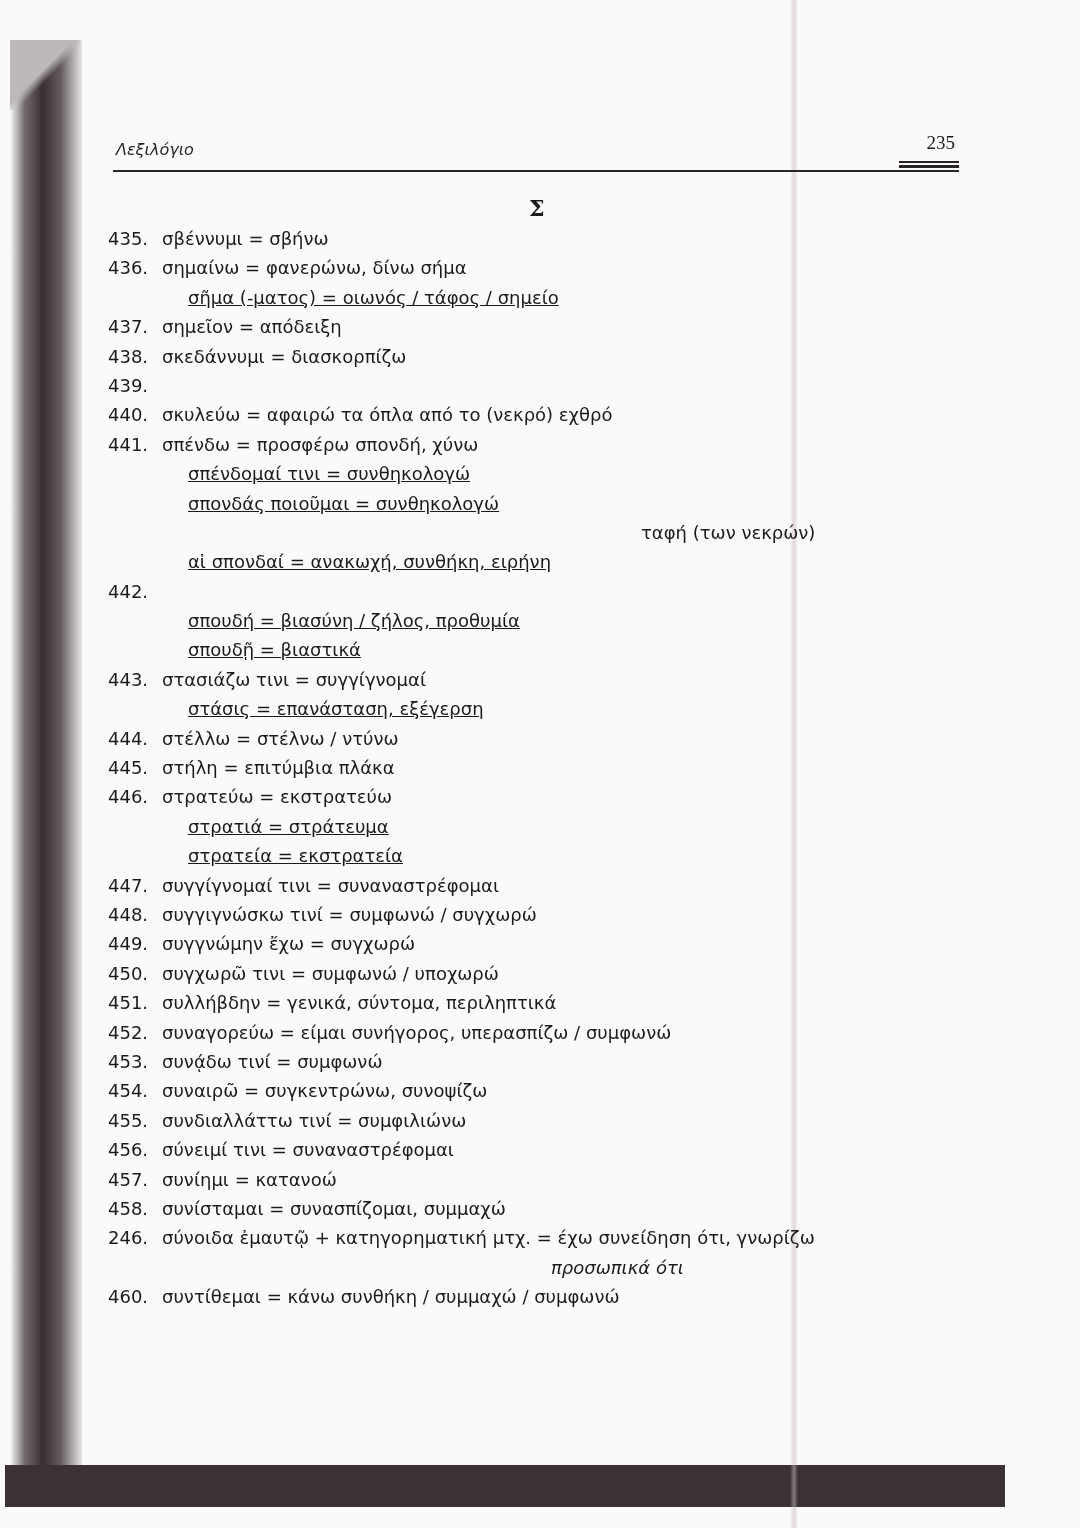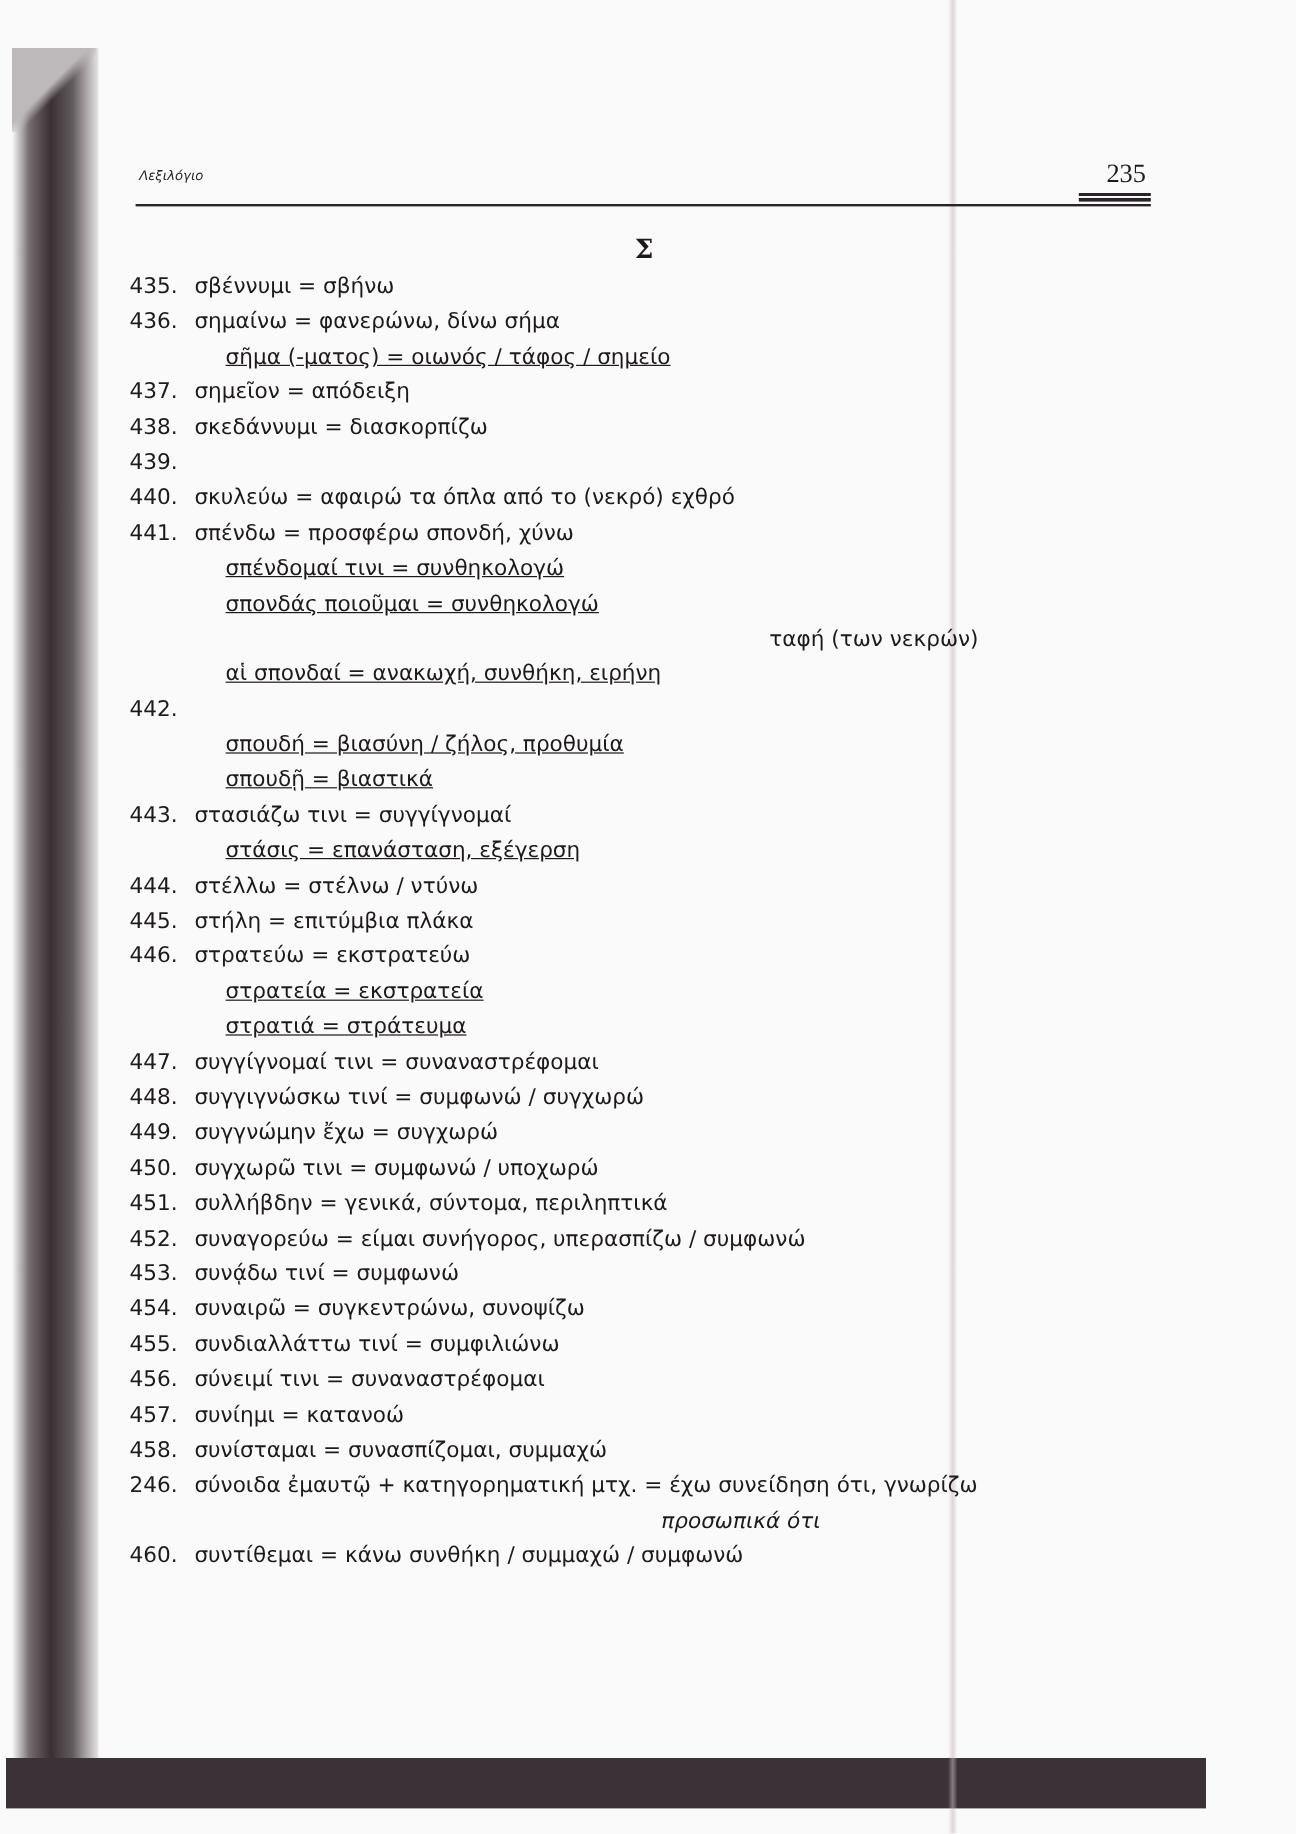--- a/index.html
+++ b/index.html
@@ -23,25 +23,25 @@
   }
   .fold-line {
     position: absolute; left: 790px; top: 0; width: 8px; height: 1528px;
     background: linear-gradient(90deg, rgba(200,185,195,0) 0%, rgba(200,185,195,0.55) 50%, rgba(200,185,195,0) 100%);
   }
   .header {
     position: absolute; left: 113px; top: 132px; width: 846px; height: 38px;
     border-bottom: 2px solid #2a2428;
   }
   .header-title {
-    position: absolute; left: 3px; top: 8px; font-size: 11px; font-style: italic;
+    position: absolute; left: 3px; top: 8px; font-size: 16px; font-style: italic;
     font-family: "DejaVu Sans", sans-serif; color: #2a2428;
   }
   .page-number {
-    position: absolute; right: 4px; top: 0px; font-size: 22px;
+    position: absolute; right: 4px; top: 0px; font-size: 19px;
     font-family: "Liberation Serif", serif;
   }
   .page-number-bar {
     position: absolute; right: 0; top: 26px; width: 60px; height: 10px;
     background: linear-gradient(180deg, transparent 0 30%, #2a2428 30% 55%, transparent 55% 70%, #2a2428 70% 100%);
   }
   .section-letter {
     position: absolute; left: 529px; top: 195px; font-size: 22px; font-weight: bold;
     font-family: "DejaVu Serif", serif;
   }
@@ -147,25 +147,25 @@
     <div class="line">
       <span class="num">445.</span>
       <span class="txt">στήλη = επιτύμβια πλάκα</span>
     </div>
     <div class="line">
       <span class="num">446.</span>
       <span class="txt">στρατεύω = εκστρατεύω</span>
     </div>
     <div class="line sub">
       <span class="num"></span>
+      <span class="txt">στρατιά = στράτευμα</span>
+    </div>
+    <div class="line sub">
+      <span class="num"></span>
       <span class="txt">στρατεία =  εκστρατεία</span>
-    </div>
-    <div class="line sub">
-      <span class="num"></span>
-      <span class="txt">στρατιά = στράτευμα</span>
     </div>
     <div class="line">
       <span class="num">447.</span>
       <span class="txt">συγγίγνομαί τινι = συναναστρέφομαι</span>
     </div>
     <div class="line">
       <span class="num">448.</span>
       <span class="txt">συγγιγνώσκω τινί = συμφωνώ / συγχωρώ</span>
     </div>
     <div class="line">

